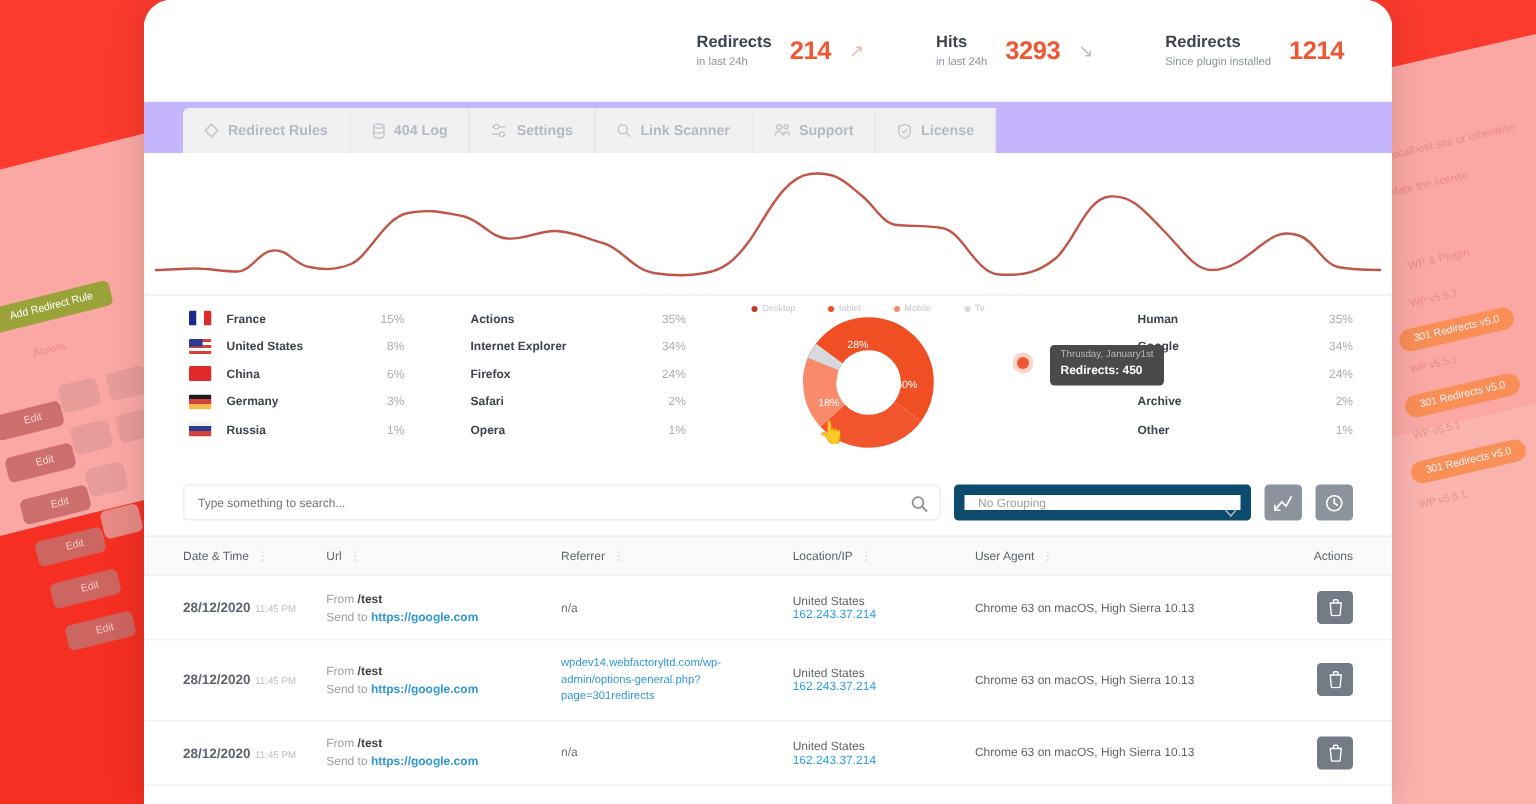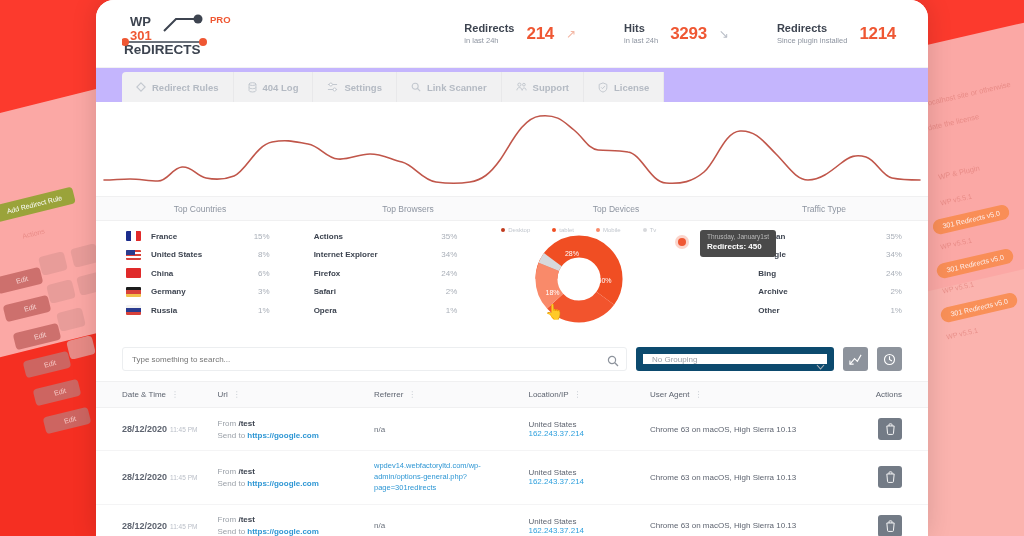--- a/index.html
+++ b/index.html
@@ -198,33 +198,20 @@
   <div class="ghost-pill" style="right:14px; top:212px; transform:rotate(-13deg);">301 Redirects v5.0</div>
   <div class="ghost" style="right:52px; top:240px; font-size:7px; transform:rotate(-13deg);">WP v5.5.1</div>
   <div class="ghost-pill" style="right:10px; top:256px; transform:rotate(-13deg);">301 Redirects v5.0</div>
   <div class="ghost" style="right:50px; top:284px; font-size:7px; transform:rotate(-13deg);">WP v5.5.1</div>
   <div class="ghost-pill" style="right:6px; top:300px; transform:rotate(-13deg);">301 Redirects v5.0</div>
   <div class="ghost" style="right:46px; top:330px; font-size:7px; transform:rotate(-13deg);">WP v5.5.1</div>
 
   <div id="card">
 
     <div class="hdr">
-      <div class="logo">
-        <svg width="120" height="46" viewBox="0 0 120 46">
-          <text x="8" y="15" font-family="Liberation Sans, sans-serif" font-size="13" font-weight="bold" fill="#3d4450">WP</text>
-          <text x="8" y="29" font-family="Liberation Sans, sans-serif" font-size="13" font-weight="bold" fill="#ef5733">301</text>
-          <text x="2" y="43" font-family="Liberation Sans, sans-serif" font-size="13.5" font-weight="bold" fill="#3d4450">ReDIRECTS</text>
-          <path d="M42 20 L54 8 L76 8" stroke="#3d4450" stroke-width="2" fill="none"></path>
-          <line x1="2" y1="31" x2="82" y2="31" stroke="#3d4450" stroke-width="1.6"></line>
-          <circle cx="3" cy="31" r="4" fill="#ef5733"></circle>
-          <circle cx="81" cy="31" r="4" fill="#ef5733"></circle>
-          <circle cx="76" cy="8" r="4.5" fill="#3d4450"></circle>
-          <text x="88" y="12" font-family="Liberation Sans, sans-serif" font-size="9.5" font-weight="bold" fill="#ef5733">PRO</text>
-        </svg>
-      </div>
 
       <div class="stats">
         <div class="stat">
           <div class="stat-txt">
             <div class="t1">Redirects</div>
             <div class="t2">in last 24h</div>
           </div>
           <div class="stat-num">214</div>
           <div class="arrow">↗</div>
         </div>
@@ -307,26 +294,20 @@
                  C692,64 700,78 712,78 C724,78 734,70 744,62 C754,54 760,52 770,55
                  C780,58 786,74 796,76 C806,78 816,78 824,78" fill="none" stroke="#c0564a" stroke-width="1.6" stroke-linecap="round" stroke-linejoin="round"></path>
       </svg>
       <div class="dot"></div>
       <div class="tooltip">
         <div class="tt1">Thrusday, January1st</div>
         <div class="tt2">Redirects: 450</div>
       </div>
     </div>
 
-    <div class="panelhdr">
-      <div>Top Countries</div>
-      <div>Top Browsers</div>
-      <div>Top Devices</div>
-      <div>Traffic Type</div>
-    </div>
 
     <div class="panels">
 
       <div class="panel countries">
         <div class="prow">
           <span class="flag">
               <i style="flex:1;background:#1b2c8c"></i>
               <i style="flex:1;background:#fff"></i>
               <i style="flex:1;background:#e02a2a"></i>
             </span>

